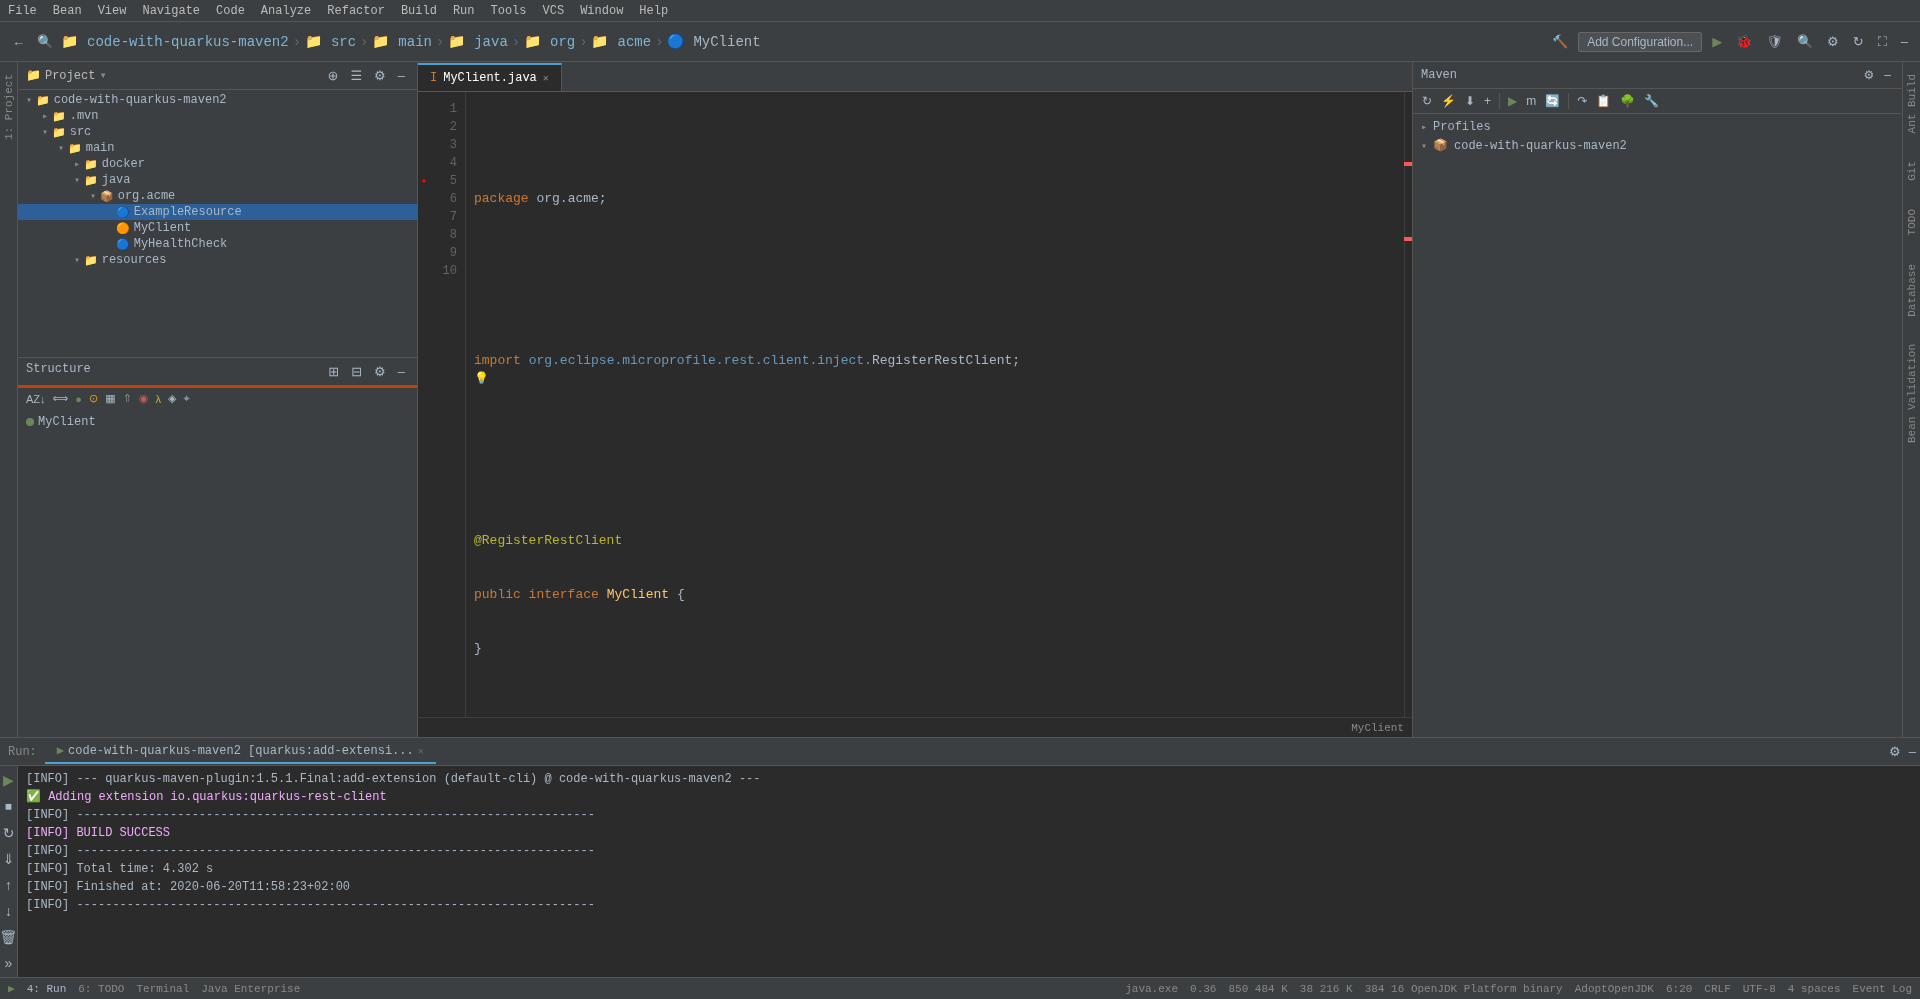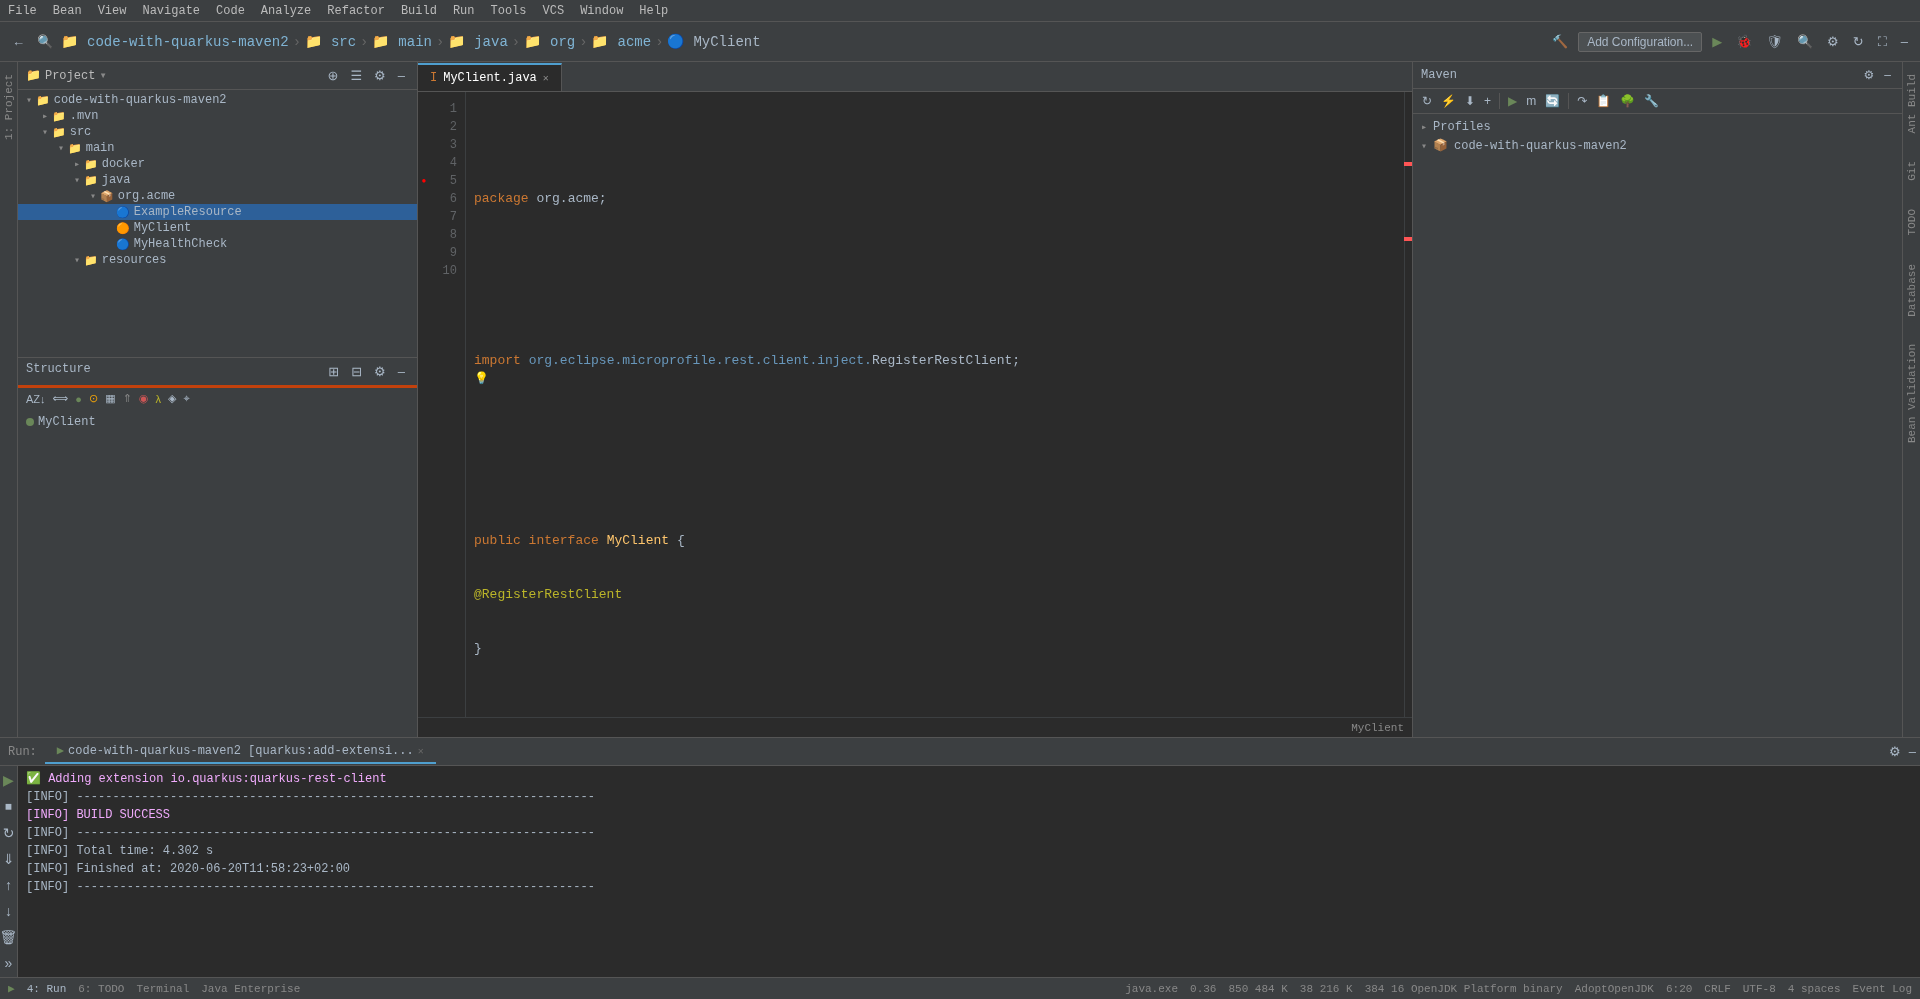--- a/index.html
+++ b/index.html
@@ -688,22 +688,22 @@
 
       <div class="code-content">
         <span class="code-line"></span>
         <span class="code-line"><span class="kw">package</span> <span class="cls">org.acme;</span></span>
         <span class="code-line"></span>
         <span class="code-line"></span>
         <span class="code-line"><span class="imp">import</span> <span class="ref">org.eclipse.microprofile.rest.client.inject.<span style="color:#a9b7c6;">RegisterRestClient</span></span><span class="cls">;</span>
 <span class="hint-bulb">💡</span></span>
         <span class="code-line"></span>
         <span class="code-line"></span>
+        <span class="code-line"><span class="ann">@RegisterRestClient</span></span>
         <span class="code-line"><span class="kw">public interface</span> <span class="iface">MyClient</span> <span class="cls">{</span></span>
-        <span class="code-line"><span class="ann">@RegisterRestClient</span></span>
         <span class="code-line"><span class="cls">}</span></span>
       </div>
 
       <div style="position:absolute; right:0; top:0; bottom:0; width:8px; background:#2b2b2b; border-left:1px solid #3c3f41;">
         <div style="position:absolute; top:70px; right:0; width:8px; height:4px; background:#ff5555;"></div>
         <div style="position:absolute; top:145px; right:0; width:8px; height:4px; background:#ff5555;"></div>
       </div>
 
     </div>
 
@@ -788,20 +788,21 @@
       <button class="run-btn-stop">⏹</button>
       <button class="run-btn-stop">↻</button>
       <button class="run-btn-stop">⇓</button>
       <button class="run-btn-stop">↑</button>
       <button class="run-btn-stop">↓</button>
       <button class="run-btn-stop">🗑</button>
       <button class="run-btn-stop">»</button>
     </div>
 
     <div class="bottom-content">
+      <span class="run-line run-info">[INFO] --- quarkus-maven-plugin:1.5.1.Final:add-extension (default-cli) @ code-with-quarkus-maven2 ---</span>
       <span class="run-line run-success">✅ Adding extension io.quarkus:quarkus-rest-client</span>
       <span class="run-line run-info">[INFO] ------------------------------------------------------------------------</span>
       <span class="run-line run-success">[INFO] BUILD SUCCESS</span>
       <span class="run-line run-info">[INFO] ------------------------------------------------------------------------</span>
       <span class="run-line run-info">[INFO] Total time:  4.302 s</span>
       <span class="run-line run-info">[INFO] Finished at: 2020-06-20T11:58:23+02:00</span>
       <span class="run-line run-info">[INFO] ------------------------------------------------------------------------</span>
       <span class="run-line run-info"></span>
     </div>
 

